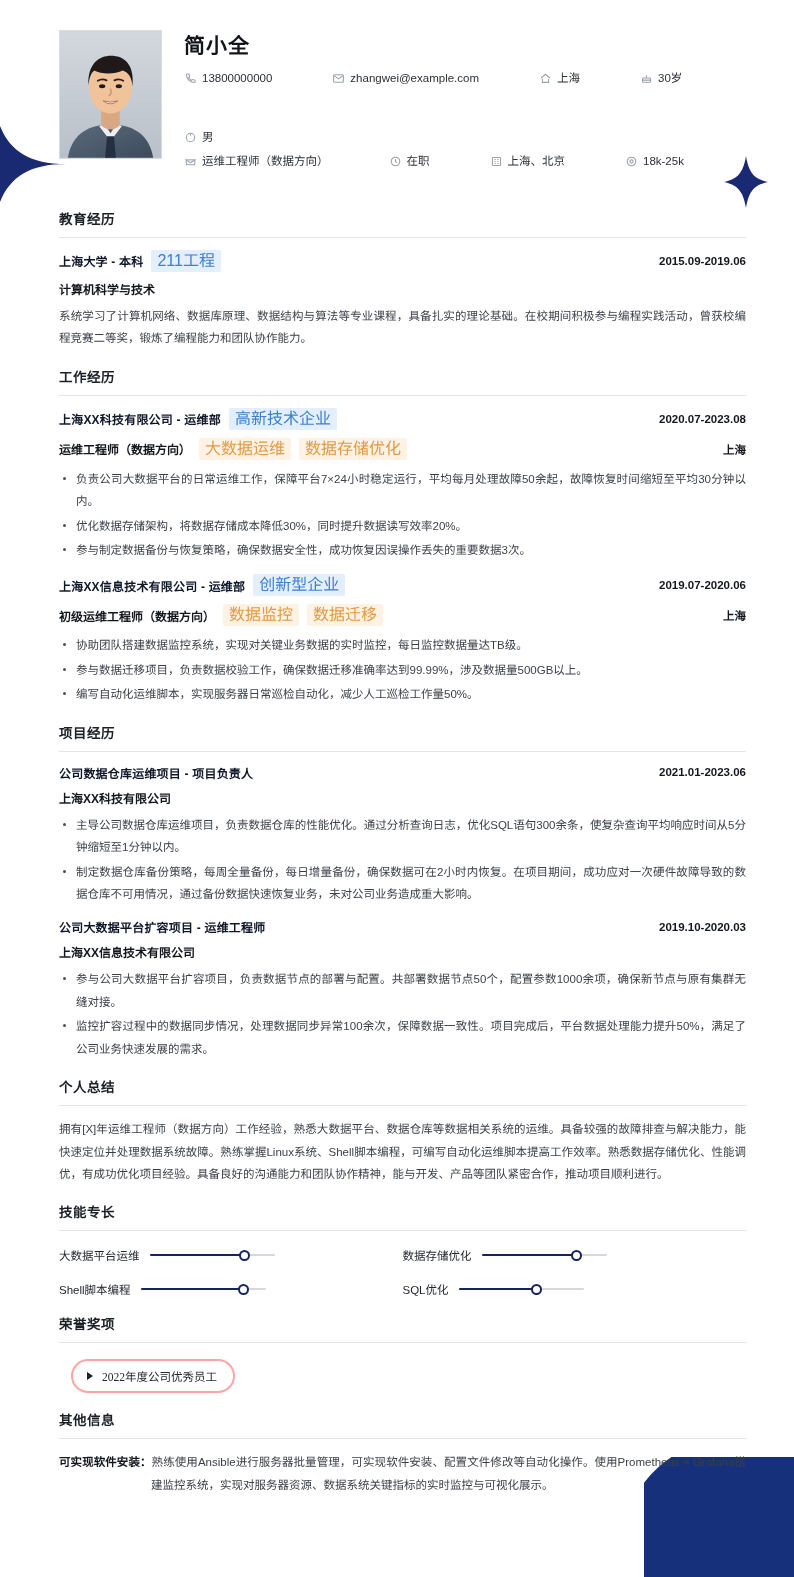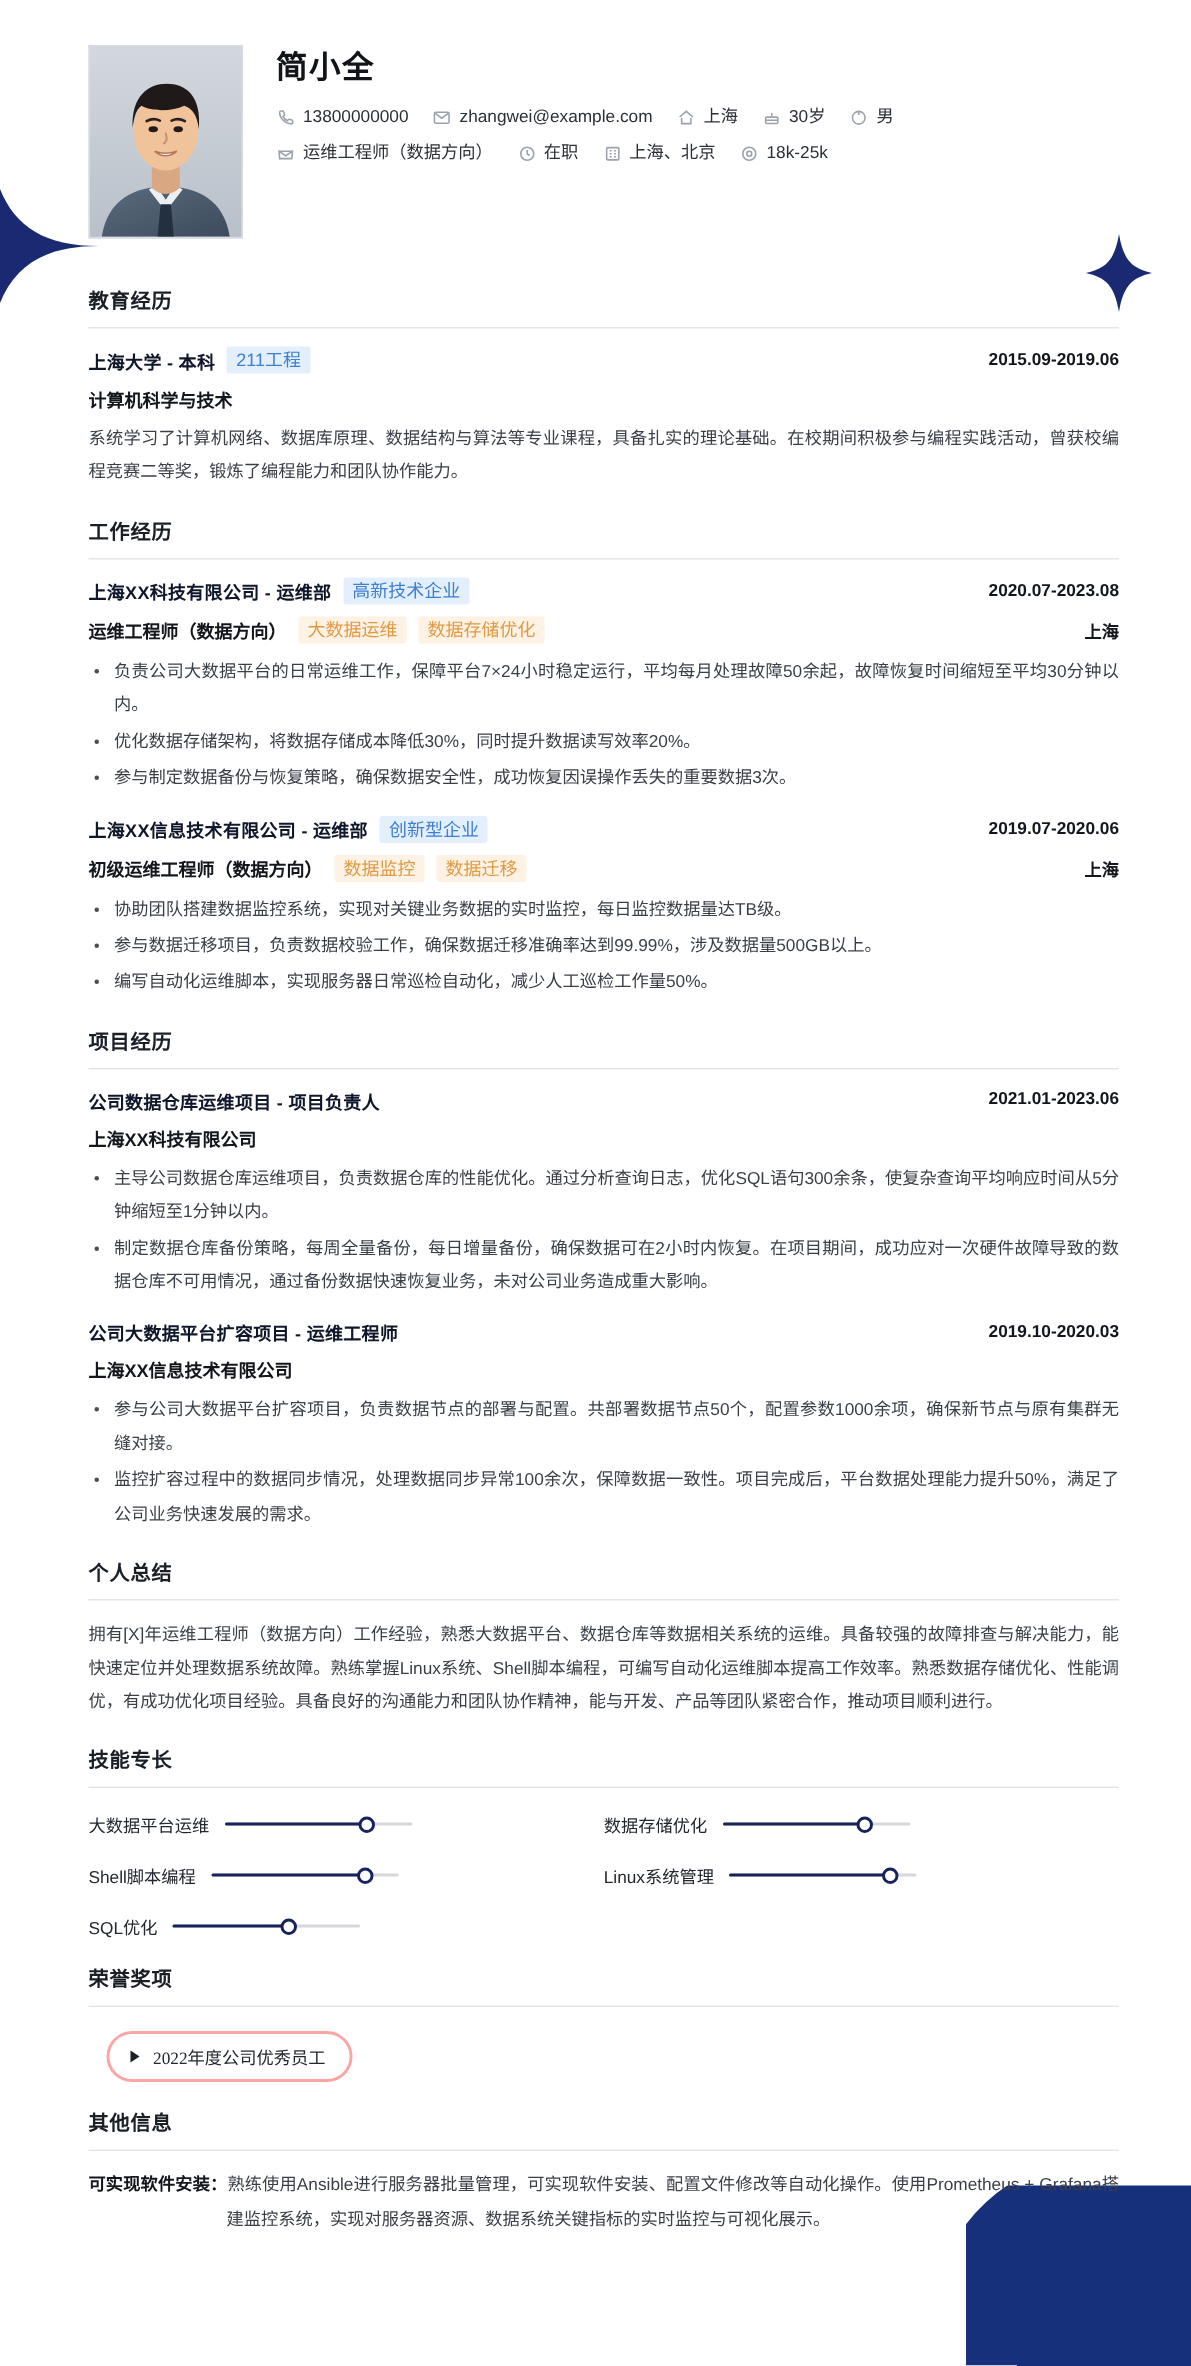--- a/index.html
+++ b/index.html
@@ -82,20 +82,21 @@
     line-height: 1.1;
   }
   .meta-row {
     display: flex;
     flex-wrap: wrap;
     align-items: center;
     font-size: 11.5px;
     color: #2b2f36;
     margin-bottom: 9px;
     line-height: 1.3;
+    gap: 44px;
   }
   .meta-item {
     display: inline-flex;
     align-items: center;
     margin-right: 16px;
     white-space: nowrap;
   }
   .meta-icon {
     display: inline-flex;
     width: 13px; height: 13px;
@@ -144,21 +145,21 @@
   .entry-right {
     font-size: 11.5px;
     font-weight: bold;
     color: #13171d;
     white-space: nowrap;
     flex: 0 0 auto;
   }
 
   .tag {
     display: inline-block;
-    font-size: 12px;
+    font-size: 16px;
     line-height: 1;
     padding: 3px 6px;
     border-radius: 2px;
     font-weight: normal;
     white-space: nowrap;
   }
   .tag-blue { background: #e3effc; color: #3d7fd1; }
   .tag-orange { background: #fdf2e4; color: #e09a45; }
 
   .entry-sub {
@@ -573,28 +574,20 @@
 
       <div class="skill">
         <span class="skill-label">Shell脚本编程</span>
         <div class="skill-track">
           <div class="rail"></div>
           <div class="fill" style="width: 82%;"></div>
           <div class="knob" style="left: 82%;"></div>
         </div>
       </div>
 
-      <div class="skill">
-        <span class="skill-label">Linux系统管理</span>
-        <div class="skill-track">
-          <div class="rail"></div>
-          <div class="fill" style="width: 86%;"></div>
-          <div class="knob" style="left: 86%;"></div>
-        </div>
-      </div>
 
       <div class="skill">
         <span class="skill-label">SQL优化</span>
         <div class="skill-track">
           <div class="rail"></div>
           <div class="fill" style="width: 62%;"></div>
           <div class="knob" style="left: 62%;"></div>
         </div>
       </div>
 

